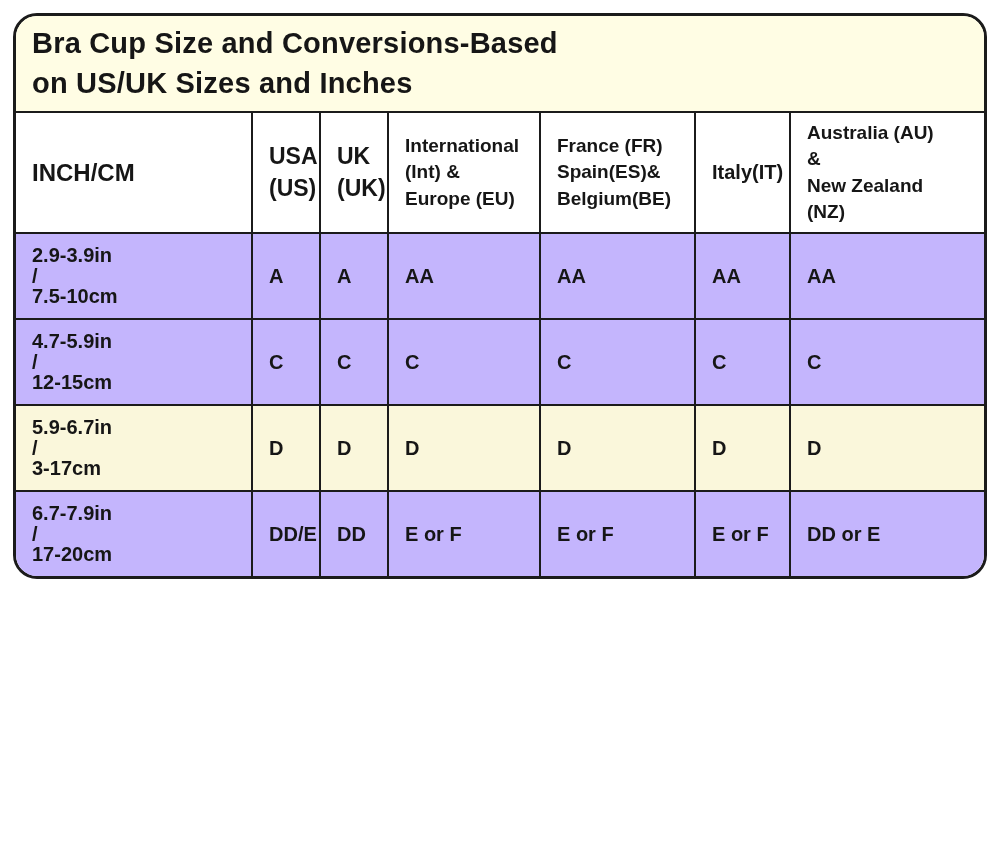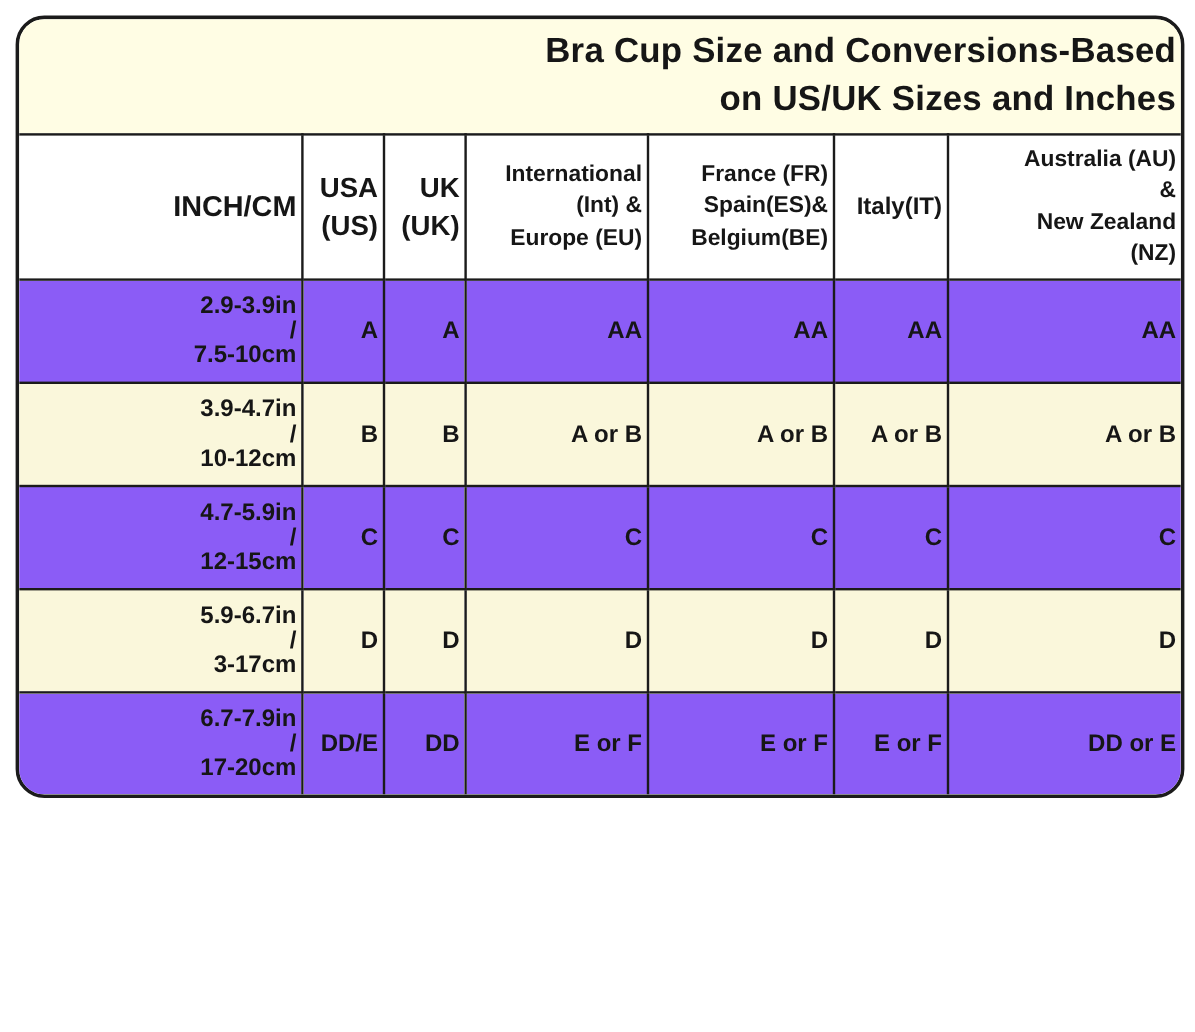--- a/index.html
+++ b/index.html
@@ -21,24 +21,24 @@
     overflow: hidden;
     background: #ffffff;
   }
   table.tbl {
     border-collapse: collapse;
     table-layout: fixed;
     width: 968px;
   }
   .tbl td {
     border: 2px solid #1b1b1b;
-    text-align: right;
+    text-align: left;
     vertical-align: middle;
     font-weight: bold;
-    padding: 0 4px;
+    padding: 0 16px;
     overflow: hidden;
   }
   
   .tbl tr td:first-child { border-left: 0; }
   .tbl tr td:last-child  { border-right: 0; }
   .tbl tr:first-child td { border-top: 0; }
   .tbl tr:last-child td  { border-bottom: 0; }
 
   .pre { white-space: pre-line; }
 
@@ -65,21 +65,21 @@
   .row-cols td.inch-col  { font-size: 24px; margin-top: 14px; }
   .row-cols td.italy-col { font-size: 20px; margin-top: 20px; }
 
   .data-row td {
     height: 84px;
     font-size: 20px;
   }
   .data-row td.range-cell { line-height: 1.02; font-size: 20px; }
   .data-row td.val-cell   { line-height: 1.15; }
   .data-row.alt td { background: #FAF7DB; }
-  .data-row.plain td { background: #8b5cf6; }
+  .data-row.plain td { background: #c4b5fd; }
 </style>
 </head>
 <body>
 
 <div class="frame">
   <table class="tbl">
     <colgroup>
       <col style="width:236px">
       <col style="width:68px">
       <col style="width:68px">
@@ -120,31 +120,20 @@
 /
 7.5-10cm</td>
       <td class="pre val-cell">A</td>
       <td class="pre val-cell">A</td>
       <td class="pre val-cell">AA</td>
       <td class="pre val-cell">AA</td>
       <td class="pre val-cell">AA</td>
       <td class="pre val-cell">AA</td>
     </tr>
 
-    <tr class="data-row alt">
-      <td class="pre range-cell">3.9-4.7in
-/
-10-12cm</td>
-      <td class="pre val-cell">B</td>
-      <td class="pre val-cell">B</td>
-      <td class="pre val-cell">A or B</td>
-      <td class="pre val-cell">A or B</td>
-      <td class="pre val-cell">A or B</td>
-      <td class="pre val-cell">A or B</td>
-    </tr>
 
     <tr class="data-row plain">
       <td class="pre range-cell">4.7-5.9in
 /
 12-15cm</td>
       <td class="pre val-cell">C</td>
       <td class="pre val-cell">C</td>
       <td class="pre val-cell">C</td>
       <td class="pre val-cell">C</td>
       <td class="pre val-cell">C</td>

